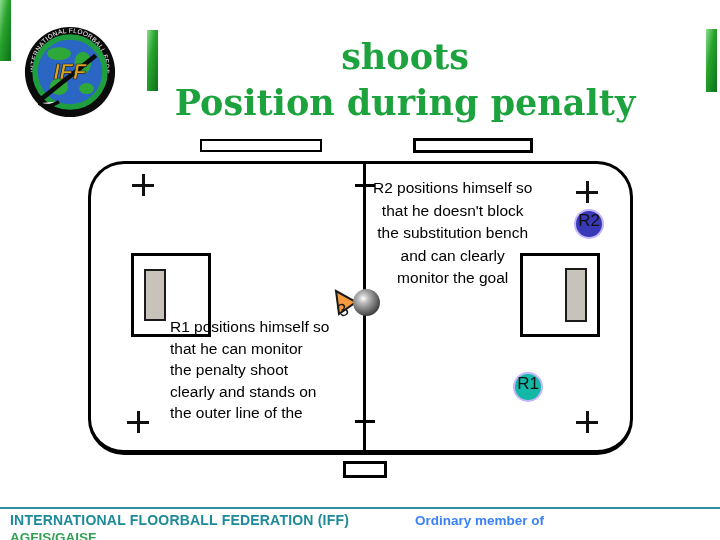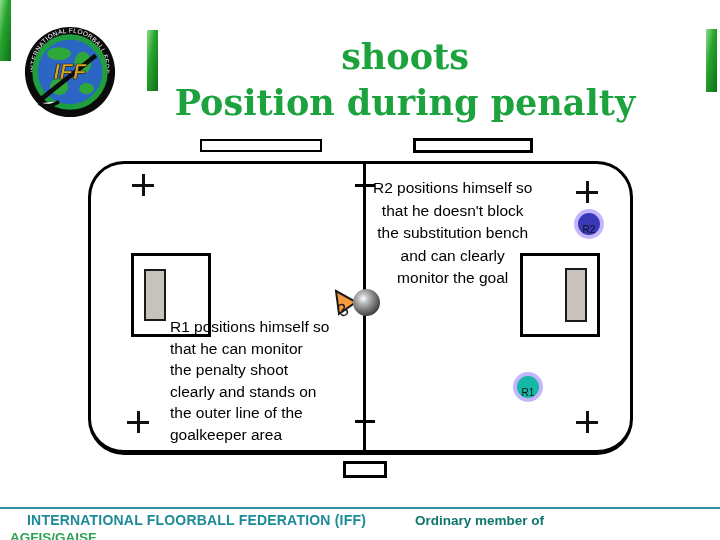--- a/index.html
+++ b/index.html
@@ -37,41 +37,41 @@
   .goal-cage-right { left: 565px; top: 268px; height: 54px; }
 
   .plus { position: absolute; width: 22px; height: 22px; }
   .plus::before { content: ""; position: absolute; left: 0; top: 10px; width: 22px; height: 3px; background: #111; }
   .plus::after  { content: ""; position: absolute; left: 10px; top: 0; width: 3px; height: 22px; background: #111; }
   .plus-tl { left: 132px; top: 174px; }
   .plus-tr { left: 576px; top: 181px; }
   .plus-bl { left: 127px; top: 411px; }
   .plus-br { left: 576px; top: 411px; }
 
-  .referee { position: absolute; width: 30px; height: 30px; border: 4px solid #c4b5fd; border-radius: 50%;
-             display: flex; align-items: flex-end; justify-content: center;
-             font-size: 10px; color: #111; }
+  .referee { position: absolute; width: 30px; height: 30px; border: 2px solid #c4b5fd; border-radius: 50%;
+             display: flex; align-items: flex-start; justify-content: center;
+             font-size: 17px; color: #111; }
   .referee-r2 { left: 574px; top: 209px; background: #3939b8; }
   .referee-r1 { left: 513px; top: 372px; background: #14b8a6; }
 
   .ball { position: absolute; left: 353px; top: 289px; width: 27px; height: 27px; border-radius: 50%;
           background: radial-gradient(circle at 38% 35%, #ffffff 0%, #bdbdbd 20%, #7a7a7a 48%, #2e2e2e 82%, #101010 100%); }
 
   .marker { position: absolute; left: 333px; top: 287px; width: 26px; height: 30px; }
   .marker-number { position: absolute; left: 338px; top: 300px; font-size: 18px; color: #1a1a1a;
                    transform: rotate(-28deg); }
 
   .note { position: absolute; font-size: 15.5px; color: #000; }
   .note-r2 { left: 373px; top: 177px; line-height: 22.5px; text-align: center; }
   .note-r1 { left: 170px; top: 316px; line-height: 21.5px; }
 
   .footer-line { position: absolute; left: 0; top: 507px; width: 720px; height: 2px; background: #2d8f9e; }
   .footer-fed { position: absolute; left: 10px; top: 512px; font-size: 14px; font-weight: bold;
-                color: #1d8a99; letter-spacing: 0.2px; margin-left: 17px; }
-  .footer-member { position: absolute; left: 415px; top: 513px; font-size: 13.5px; font-weight: bold; color: #0f766e; }
+                color: #1d8a99; letter-spacing: 0.2px; }
+  .footer-member { position: absolute; left: 415px; top: 513px; font-size: 13.5px; font-weight: bold; color: #3b82f6; }
   .footer-org { position: absolute; left: 10px; top: 530px; font-size: 13.5px; font-weight: bold; color: #2fa052; }
 </style>
 </head>
 <body>
 
 <div class="slide">
 
   <div class="greenbar bar-far-left"></div>
   <div class="greenbar bar-title-left"></div>
   <div class="greenbar bar-title-right"></div>
@@ -136,21 +136,20 @@
     <div>the substitution bench</div>
     <div>and can clearly</div>
     <div>monitor the goal</div>
   </div>
   <div class="note note-r1">
     <div>R1 positions himself so</div>
     <div>that he can monitor</div>
     <div>the penalty shoot</div>
     <div>clearly and stands on</div>
     <div>the outer line of the</div>
-    <div>goalkeeper area</div>
   </div>
 
   <div class="bench bottom-box"></div>
 
   <div class="footer-line"></div>
   <div class="footer-fed">INTERNATIONAL FLOORBALL FEDERATION (IFF)</div>
   <div class="footer-member">Ordinary member of</div>
   <div class="footer-org">AGFIS/GAISF</div>
 
 </div>

